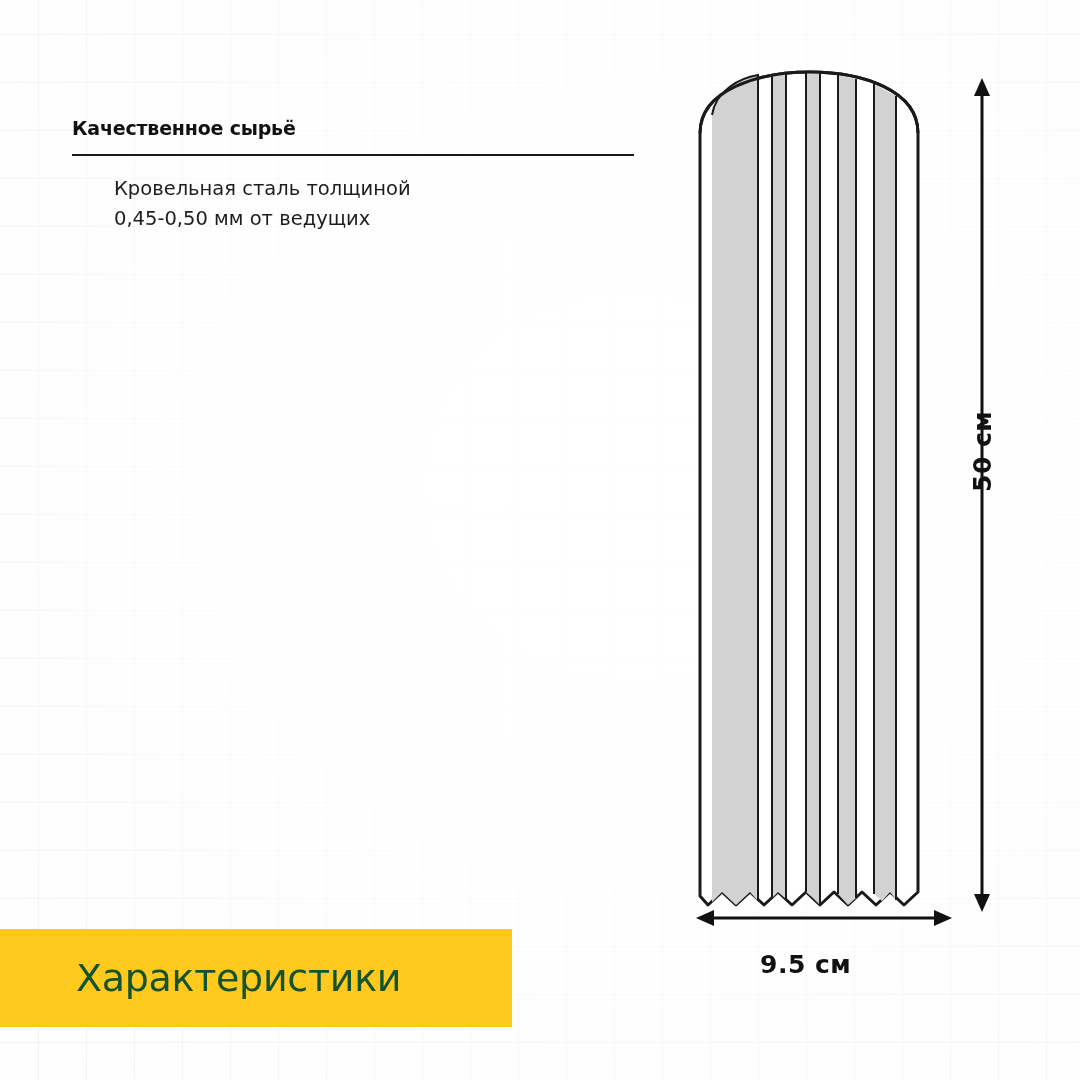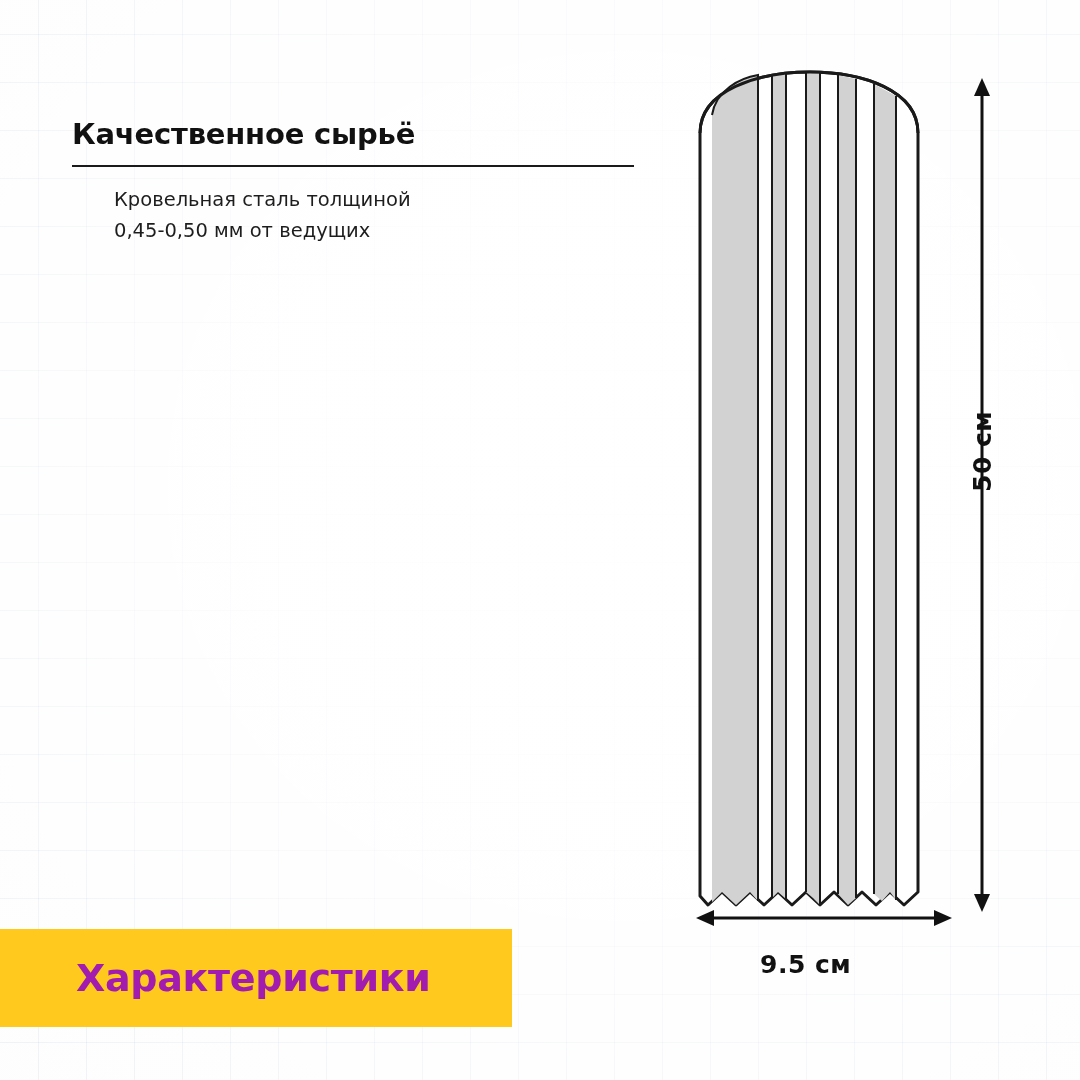--- a/index.html
+++ b/index.html
@@ -44,21 +44,21 @@
   .features {
     position: absolute;
     left: 72px;
     top: 118px;
     width: 562px;
   }
   .feature { margin-bottom: 58px; }
   .feature:last-child { margin-bottom: 0; }
 
   .feature-title {
-    font-size: 29px;
+    font-size: 19px;
     font-weight: bold;
     color: #111111;
     letter-spacing: -0.2px;
     line-height: 1.15;
     padding-bottom: 14px;
     margin: 0;
     white-space: nowrap;
   }
   .feature-rule {
     height: 2px;
@@ -86,22 +86,22 @@
     top: 929px;
     width: 512px;
     height: 98px;
     background: #FFC91D;
     display: flex;
     align-items: center;
   }
   .banner-text {
     margin-left: 76px;
     font-size: 38px;
-    font-weight: bold;
-    color: #a21caf;
+    font-weight: normal;
+    color: #14532d;
     letter-spacing: -0.3px;
   }
 
   
   .illustration {
     position: absolute;
     left: 660px;
     top: 60px;
     width: 400px;
     height: 940px;

